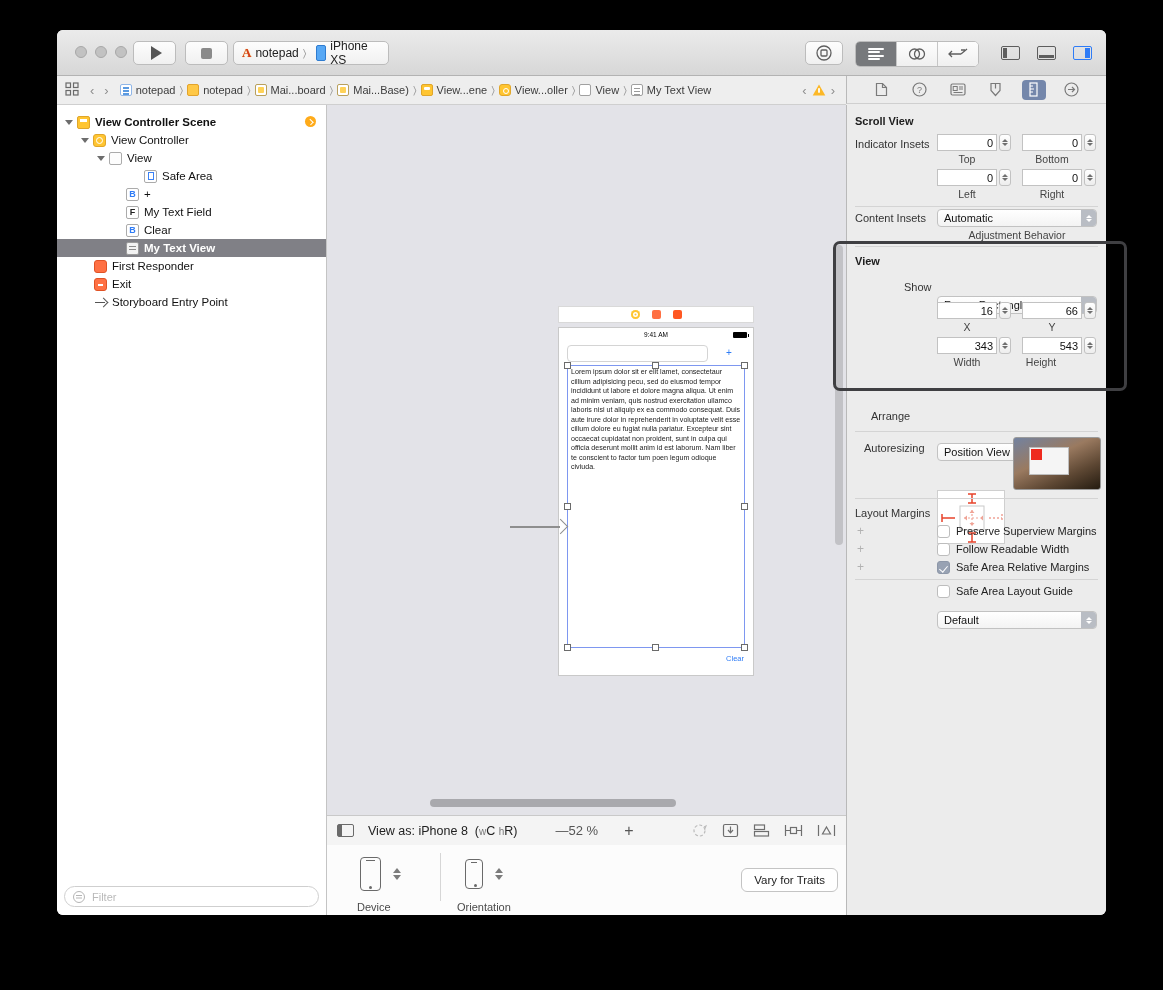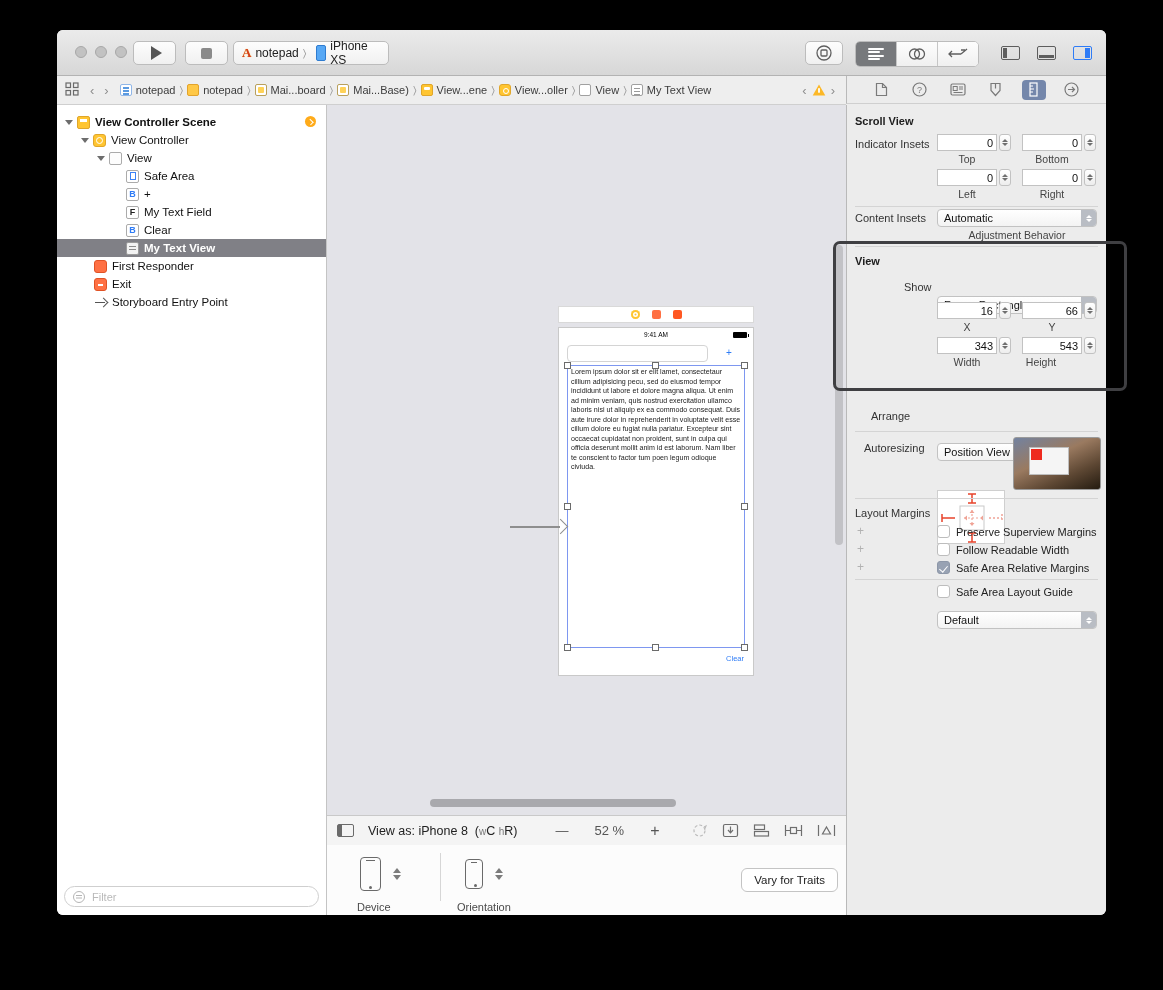--- a/index.html
+++ b/index.html
@@ -142,21 +142,21 @@
     display:flex;flex-direction:column;align-items:center;justify-content:center;gap:1px;}
   .dd .cap i{width:0;height:0;border-left:3px solid transparent;border-right:3px solid transparent;}
   .dd .cap i.up{border-bottom:3.5px solid #fff;}
   .dd .cap i.dn{border-top:3.5px solid #fff;}
   .sub-label{font-size:10.5px;color:#444;text-align:center;}
   .ihr{position:absolute;left:8px;right:8px;height:1px;background:#d4d4d4;}
   .cb{width:13px;height:13px;border:1px solid #bdbdbd;border-radius:3px;background:#fff;box-sizing:border-box;flex:none;position:relative;}
   .cb.on{background:#98a2b3;border-color:#8d97a8;}
   .cb.on:after{content:"";position:absolute;left:3px;top:2px;width:4px;height:7px;border-right:1.7px solid #fff;border-bottom:1.7px solid #fff;transform:rotate(40deg);}
   .plus-mark{color:#b2b2b2;font-size:12px;}
-  .cbrow{position:absolute;display:flex;align-items:center;gap:6px;font-size:11px;color:#222;}
+  .cbrow{position:absolute;display:flex;gap:6px;font-size:11px;color:#222;}
   
   #annot{position:absolute;left:833px;top:241px;width:288px;height:144px;border:3px solid #3f3f42;border-radius:7px;z-index:50;pointer-events:none;}
   
   #autow{position:relative;background:#fff;border:1px solid #cfcfcf;box-sizing:border-box;}
   
   .itab{width:24px;height:20px;display:flex;align-items:center;justify-content:center;border-radius:4px;}
   .itab.sel{background:#7487ab;}
 </style>
 </head>
 <body>
@@ -343,21 +343,21 @@
       <div class="orow" style="padding-left:24px">
         <span class="disc"></span>
         <span class="oi oi-vc"></span>
         <span>View Controller</span>
       </div>
       <div class="orow" style="padding-left:40px">
         <span class="disc"></span>
         <span class="oi oi-view"></span>
         <span>View</span>
       </div>
-      <div class="orow" style="padding-left:69px">
+      <div class="orow" style="padding-left:87px">
         <span class="oi oi-safe"></span>
         <span>Safe Area</span>
       </div>
       <div class="orow" style="padding-left:69px">
         <span class="oi oi-b">B</span>
         <span>+</span>
       </div>
       <div class="orow" style="padding-left:69px">
         <span class="oi oi-f">F</span>
         <span>My Text Field</span>
@@ -431,21 +431,21 @@
 
   <div id="bbar">
     <span style="margin:0 14px 0 10px">
       <span class="doc-ic" style="display:block"></span>
     </span>
     <span>
       <span>View as: iPhone 8</span>
       <span style="color:#222">&nbsp;</span><span>(</span><span style="font-size:10px;color:#777">w</span><span>C</span>&nbsp;<span style="font-size:10px;color:#777">h</span><span>R</span><span>)</span>
     </span>
     <span class="zoom-t" style="margin-left:38px">—</span>
-    <span class="zoom-t" style="margin-left:26px">52 %</span>
+    <span class="zoom-t" style="">52 %</span>
     <span class="zoom-t" style="margin-left:26px;font-size:16px">+</span>
 
     <span style="margin-left:auto;display:flex;gap:14px;margin-right:10px;align-items:center">
       <svg width="17" height="15" viewBox="0 0 17 15">
         <circle cx="8.5" cy="7.5" r="5.5" fill="none" stroke="#bbb" stroke-width="1.2" stroke-dasharray="3 2"></circle>
         <path d="M13 4 l2 -1 l-1 2.5" fill="none" stroke="#bbb" stroke-width="1.1"></path>
       </svg>
       <svg width="17" height="15" viewBox="0 0 17 15">
         <rect x="1.5" y="1.5" width="14" height="12" rx="1.5" fill="none" stroke="#6e6e6e" stroke-width="1.2"></rect>
         <path d="M8.5 3.5 v6 M6 7 l2.5 2.8 L11 7" fill="none" stroke="#6e6e6e" stroke-width="1.2"></path>

